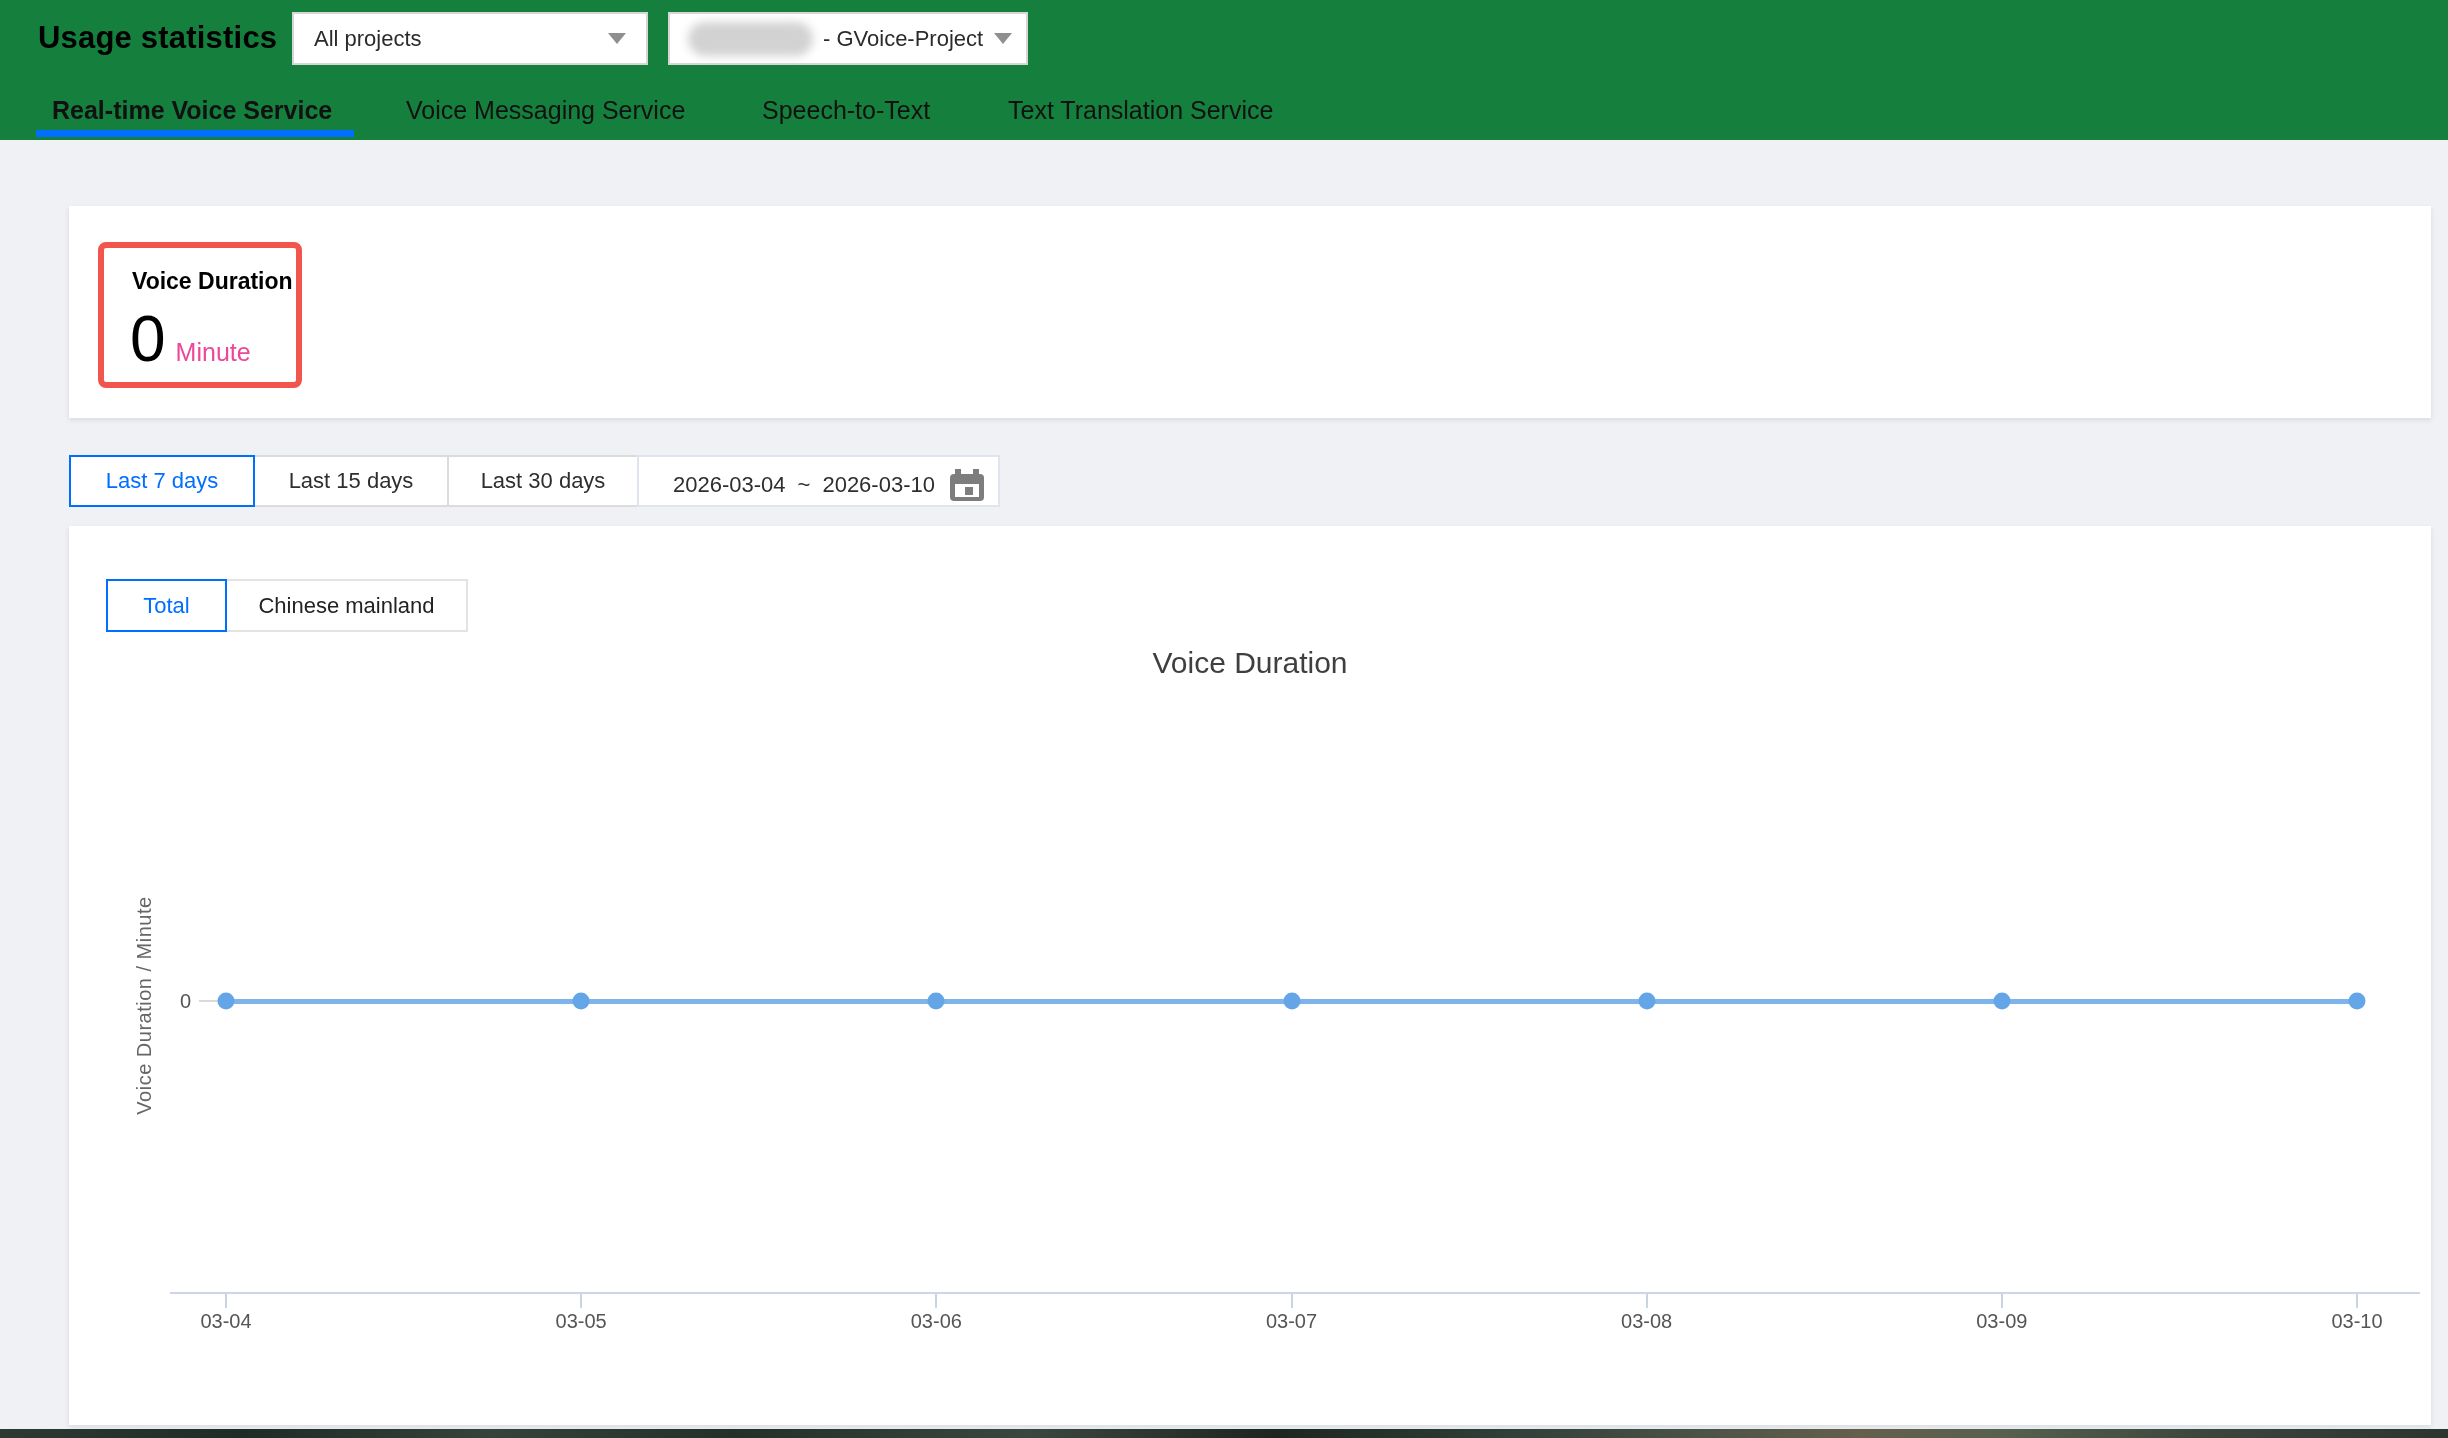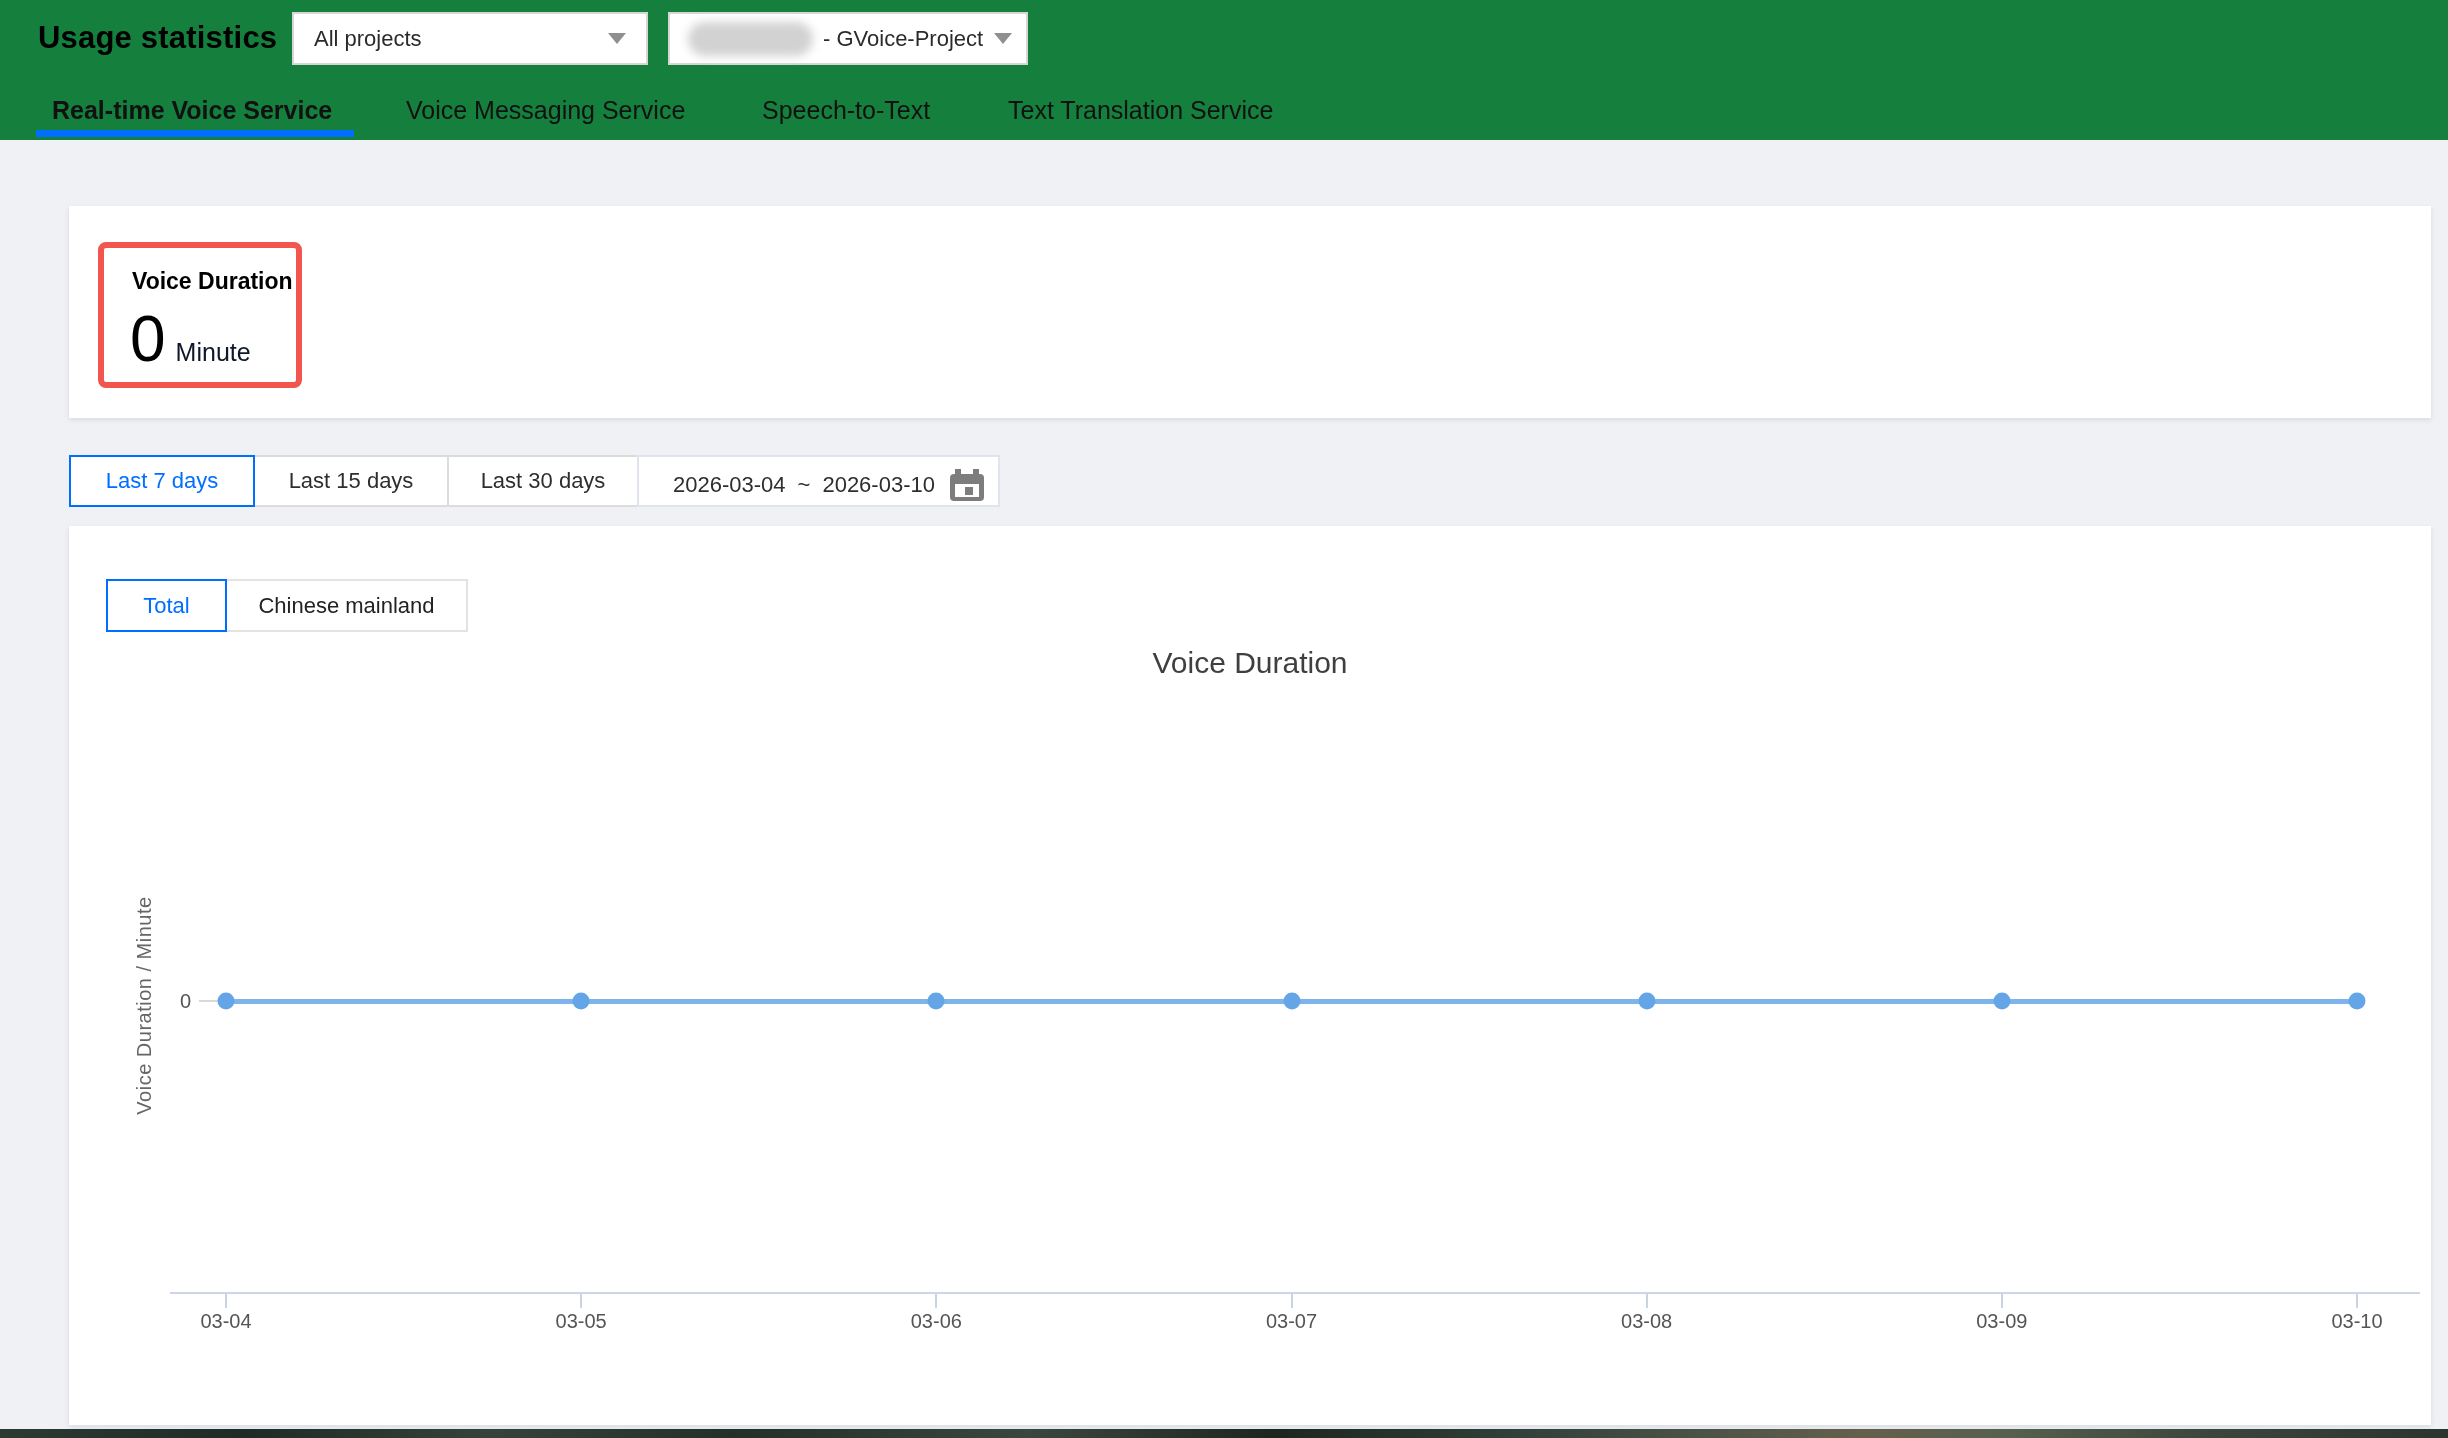--- a/index.html
+++ b/index.html
@@ -42,21 +42,21 @@
   }
   
   .summary-card { left:69px; top:206px; width:2362px; height:212px; }
   .highlight-box {
     position:absolute; left:29px; top:36px; width:204px; height:146px;
     border:6px solid var(--highlight); border-radius:8px;
   }
   .metric-label { position:absolute; left:28px; top:20px; font-size:23px; font-weight:bold; color:#000; }
   .metric-row { position:absolute; left:26px; top:54px; display:flex; align-items:baseline; gap:10px; }
   .metric-value { font-size:64px; color:#000; }
-  .metric-unit { font-size:25px; color:#0f172a; }
+  .metric-unit { font-size:25px; color:#ec4899; }
   
   .range-bar { position:absolute; left:69px; top:455px; height:40px; display:flex; }
   .range-btn {
     height:52px; background:#fff; border:2px solid #dcdcdc; margin-left:-2px;
     display:flex; align-items:center; justify-content:center;
     font-size:22px; color:#2e2e2e; cursor:pointer;
   }
   .range-btn:first-child { margin-left:0; }
   .range-btn.active { border-color:var(--accent); color:var(--accent); z-index:2; }
   .btn-7 { width:186px; } .btn-15 { width:196px; } .btn-30 { width:192px; }

